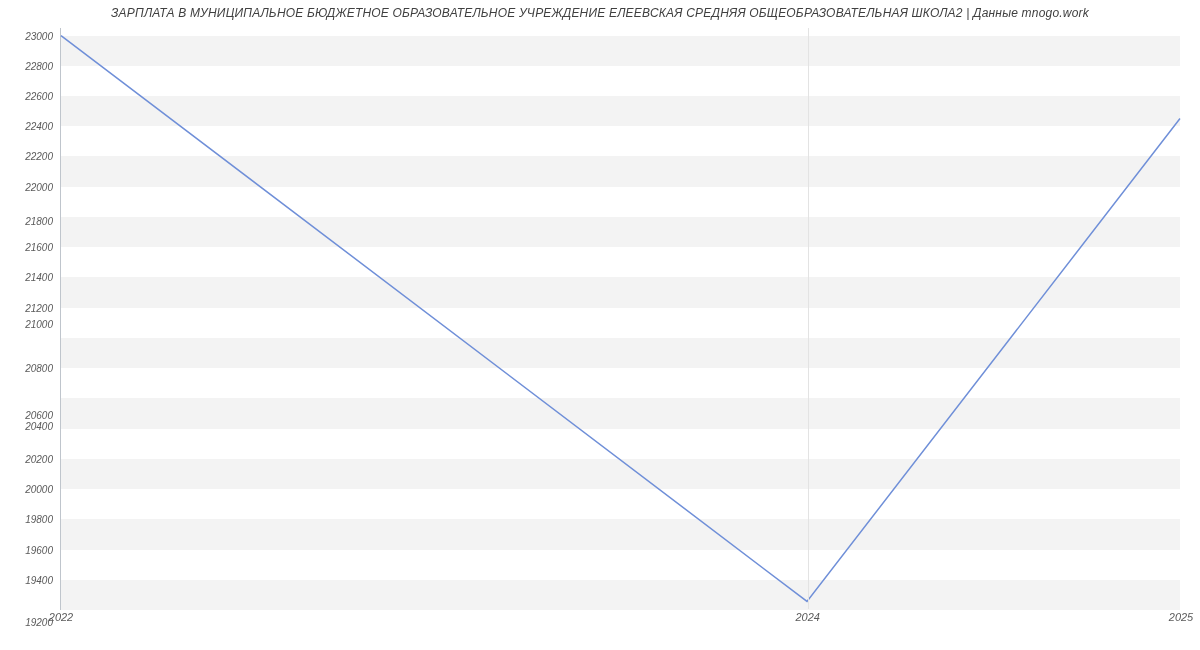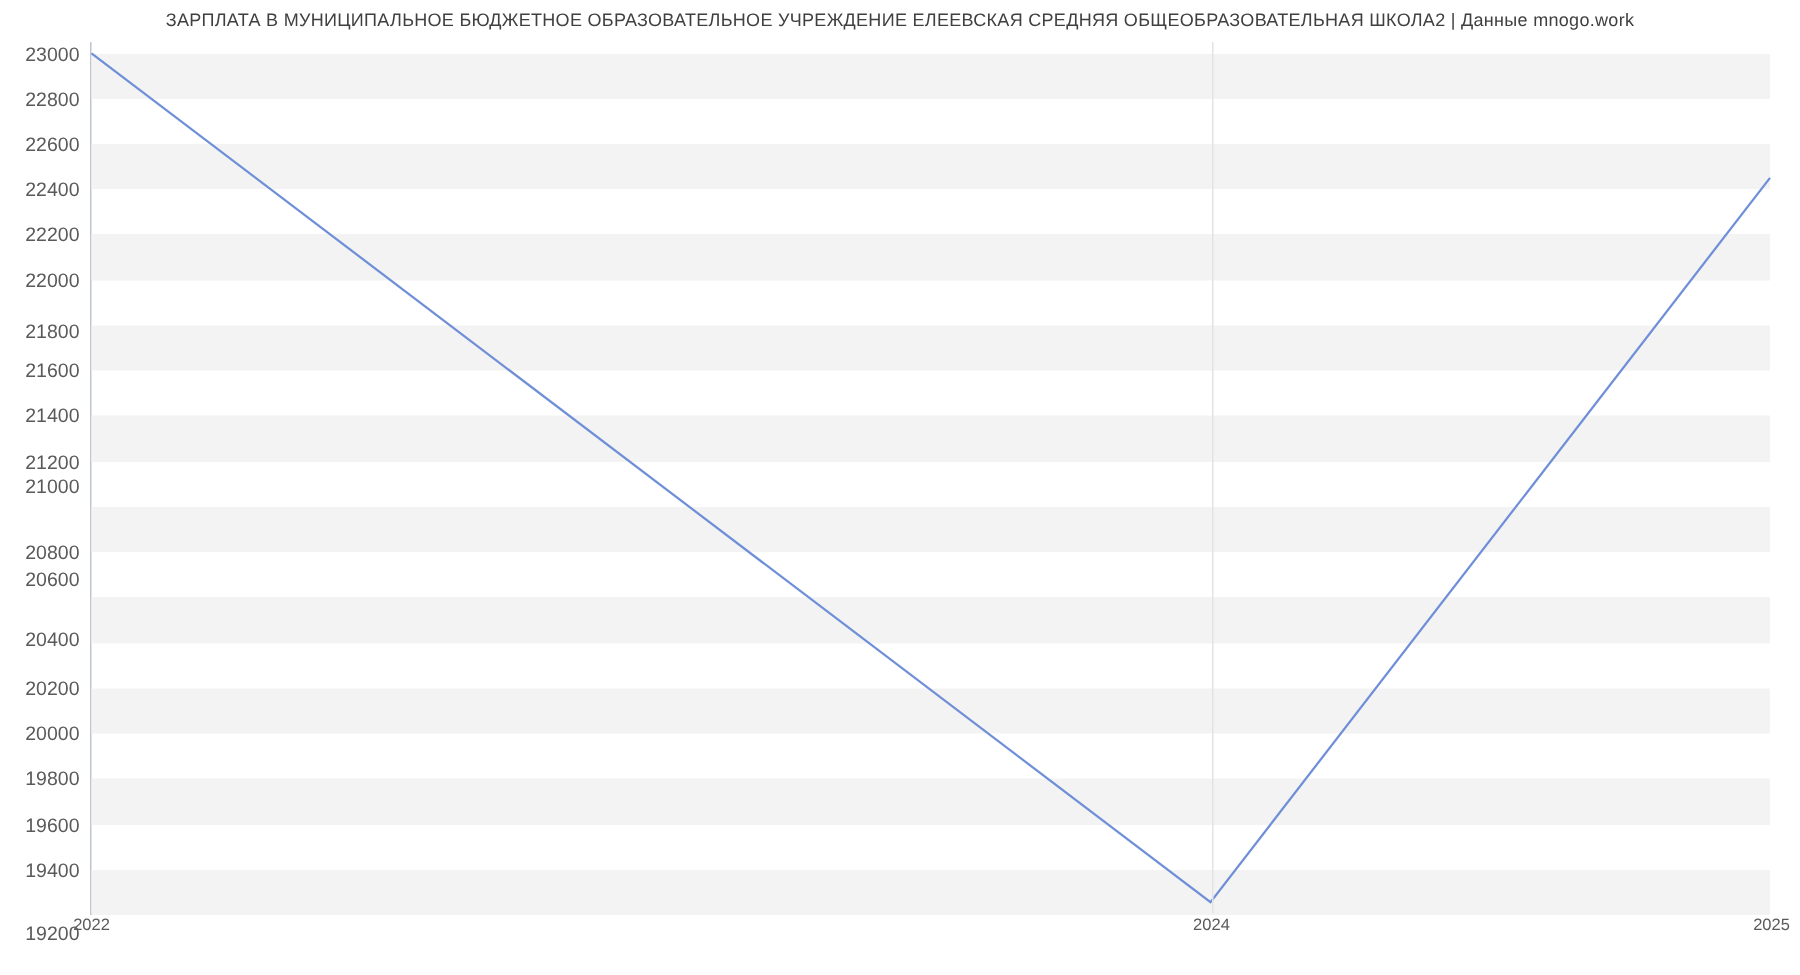--- a/index.html
+++ b/index.html
@@ -9,20 +9,21 @@
     height: 650px;
     background: #ffffff;
     font-family: Verdana, Geneva, sans-serif;
     font-size: 12px;
     color: #3a3a3a;
   }
   .chart-wrap {
     position: relative;
     width: 1200px;
     height: 575px;
+    font-style: italic;
   }
   .title {
     position: absolute;
     top: 6px;
     left: 0;
     right: 0;
     text-align: center;
     font-size: 12px;
     color: #404040;
     letter-spacing: 0.2px;
@@ -49,21 +50,21 @@
     top: 0;
     bottom: 0;
     width: 0;
     border-left: 1px solid #e3e3e3;
   }
   .y-label {
     position: absolute;
     right: 100%;
     margin-right: 8px;
     transform: translateY(-50%);
-    font-size: 13px;
+    font-size: 10px;
     color: #5a5a5a;
     white-space: nowrap;
     text-align: right;
   }
   .x-label {
     position: absolute;
     top: 100%;
     margin-top: 2px;
     transform: translateX(-50%);
     font-size: 11px;
@@ -98,21 +99,21 @@
     <svg class="line-layer" id="line-layer" viewBox="0 0 1120 582" preserveAspectRatio="none">
         <path d="M0 7.5584415584415865 L746.6666666666666 574.4415584415584 L1120 90.70129870129875" fill="none" stroke="#6f8fd8" stroke-width="1.5" vector-effect="non-scaling-stroke"></path>
       </svg>
   <div class="y-label" style="top: 594px;">19200</div>
       <div class="y-label" style="top: 551.766px;">19400</div>
       <div class="y-label" style="top: 521.532px;">19600</div>
       <div class="y-label" style="top: 491.299px;">19800</div>
       <div class="y-label" style="top: 461.065px;">20000</div>
       <div class="y-label" style="top: 430.831px;">20200</div>
       <div class="y-label" style="top: 386px; margin-top: 12px;">20400</div>
-      <div class="y-label" style="top: 358px; margin-left: 16px;">20600</div>
+      <div class="y-label" style="top: 387px; margin-left: 16px;">20600</div>
       <div class="y-label" style="top: 340.13px;">20800</div>
       <div class="y-label" style="top: 296px;">21000</div>
       <div class="y-label" style="top: 279.662px;">21200</div>
       <div class="y-label" style="top: 249.429px;">21400</div>
       <div class="y-label" style="top: 219.195px;">21600</div>
       <div class="y-label" style="top: 193px;">21800</div>
       <div class="y-label" style="top: 158.727px;">22000</div>
       <div class="y-label" style="top: 128.494px;">22200</div>
       <div class="y-label" style="top: 98.2597px; text-align: center;">22400</div>
       <div class="y-label" style="top: 68.026px;">22600</div>

